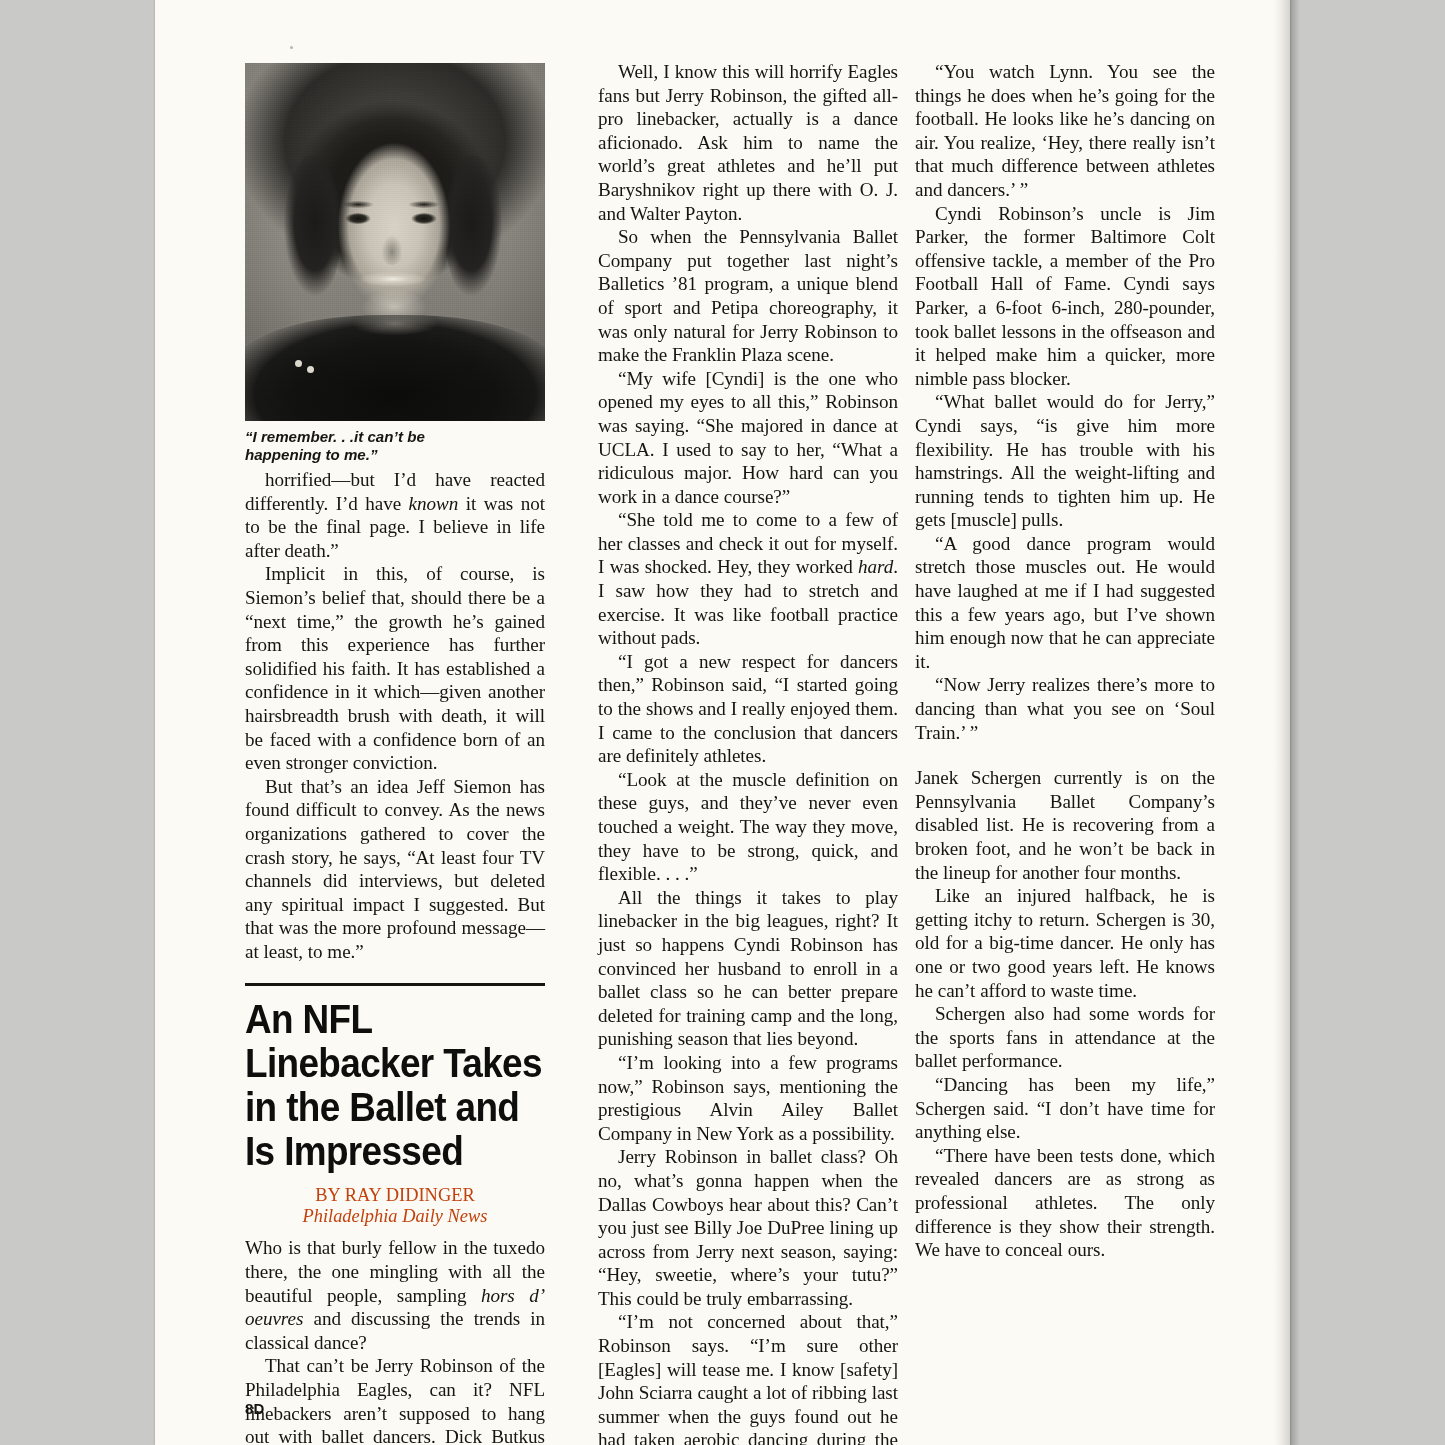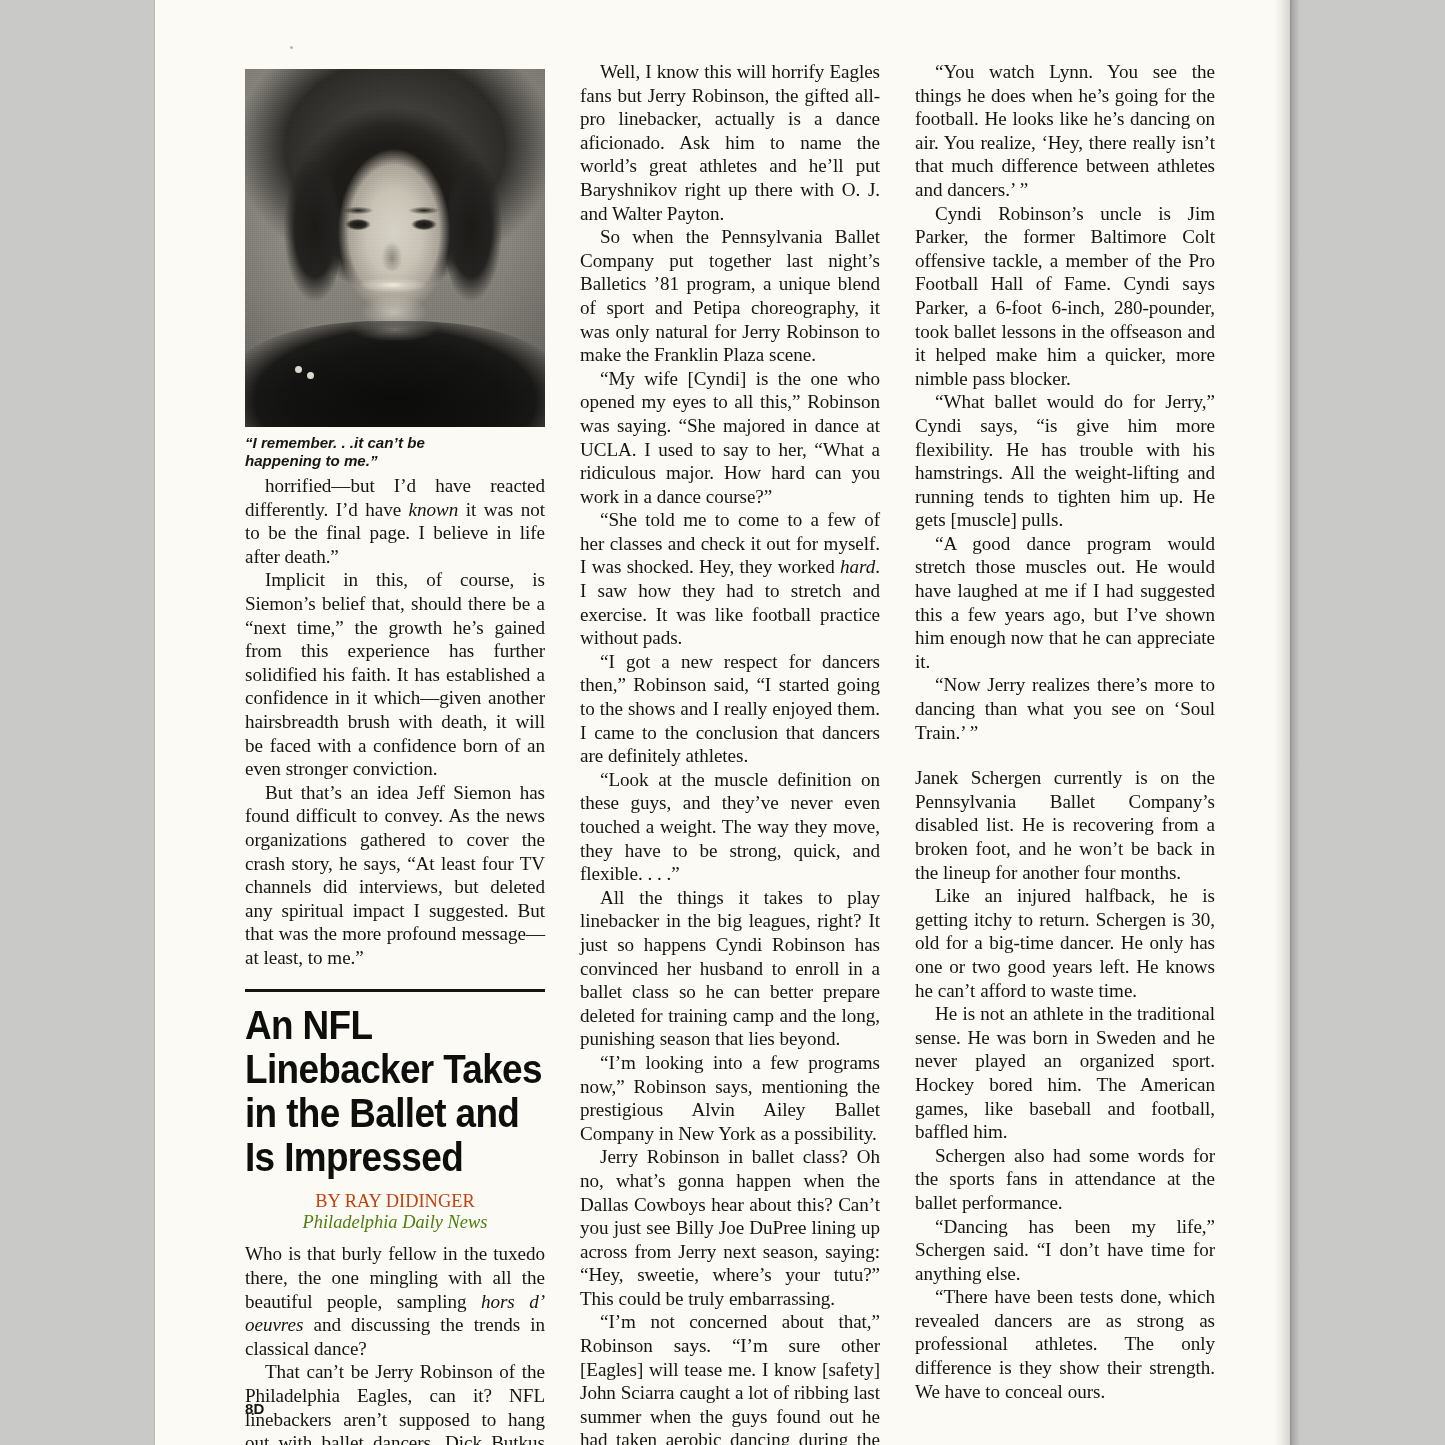--- a/index.html
+++ b/index.html
@@ -42,21 +42,21 @@
     left: 90px; top: 60px;
     width: 980px; height: 1330px;
   }
   .col {
     position: absolute;
     top: 0;
     width: 300px;
     height: 1330px;
   }
   #col-1 { left: 0px; }
-  #col-2 { left: 335px; }
+  #col-2 { left: 353px; }
   #col-3 { left: 670px; }
 
   
   p.body {
     margin: 0;
     font-size: 19.1px;
     line-height: 23.6px;
     text-align: justify;
     text-indent: 20px;
     color: #16150f;
@@ -65,21 +65,21 @@
     letter-spacing: -0.05px;
     word-spacing: 0.1px;
   }
   p.body.noindent { text-indent: 0; }
   p.body i, p.body em { font-style: italic; }
 
   
   #photo-block {
     position: relative;
     width: 256px;
-    margin: 9px 0 4px 0;
+    margin: 3px 0 4px 0;
   }
   #photo-frame {
     position: relative;
     width: 300px; height: 358px;
     background: #7e7b74;
     overflow: hidden;
   }
   
   #photo-bg {
     position: absolute; inset: 0;
@@ -224,21 +224,21 @@
     line-height: 21px;
     color: #c2410c;
     font-family: "Liberation Serif", "DejaVu Serif", serif;
   }
   #byline-source {
     margin: 0 0 9px 0;
     text-align: center;
     font-style: italic;
     font-size: 18.4px;
     line-height: 21px;
-    color: #4d7c0f;
+    color: #c2410c;
     font-family: "Liberation Serif", "DejaVu Serif", serif;
   }
 
   .spacer-para { height: 22px; }
 
   
   #folio {
     position: absolute;
     left: 90px; bottom: 28px;
     font-family: Liberation Sans, sans-serif;
@@ -319,21 +319,20 @@
       <p class="body">“You watch Lynn. You see the things he does when he’s going for the football. He looks like he’s dancing on air. You realize, ‘Hey, there really isn’t that much difference between athletes and dancers.’ ”</p>
       <p class="body">Cyndi Robinson’s uncle is Jim Parker, the former Baltimore Colt offensive tackle, a member of the Pro Football Hall of Fame. Cyndi says Parker, a 6-foot 6-inch, 280-pounder, took ballet lessons in the offseason and it helped make him a quicker, more nimble pass blocker.</p>
       <p class="body">“What ballet would do for Jerry,” Cyndi says, “is give him more flexibility. He has trouble with his hamstrings. All the weight-lifting and running tends to tighten him up. He gets [muscle] pulls.</p>
       <p class="body">“A good dance program would stretch those muscles out. He would have laughed at me if I had suggested this a few years ago, but I’ve shown him enough now that he can appreciate it.</p>
       <p class="body">“Now Jerry realizes there’s more to dancing than what you see on ‘Soul Train.’ ”</p>
 
       <div class="spacer-para"></div>
 
       <p class="body noindent">Janek Schergen currently is on the Pennsylvania Ballet Company’s disabled list. He is recovering from a broken foot, and he won’t be back in the lineup for another four months.</p>
       <p class="body">Like an injured halfback, he is getting itchy to return. Schergen is 30, old for a big-time dancer. He only has one or two good years left. He knows he can’t afford to waste time.</p>
-      <p class="body">He is not an athlete in the traditional sense. He was born in Sweden and he never played an organized sport. Hockey bored him. The American games, like baseball and football, baffled him.</p>
       <p class="body">Schergen also had some words for the sports fans in attendance at the ballet performance.</p>
       <p class="body">“Dancing has been my life,” Schergen said. “I don’t have time for anything else.</p>
       <p class="body">“There have been tests done, which revealed dancers are as strong as professional athletes. The only difference is they show their strength. We have to conceal ours.</p>
 
     </div>
 
   </div>
 
   <div id="folio">8D</div>
 

